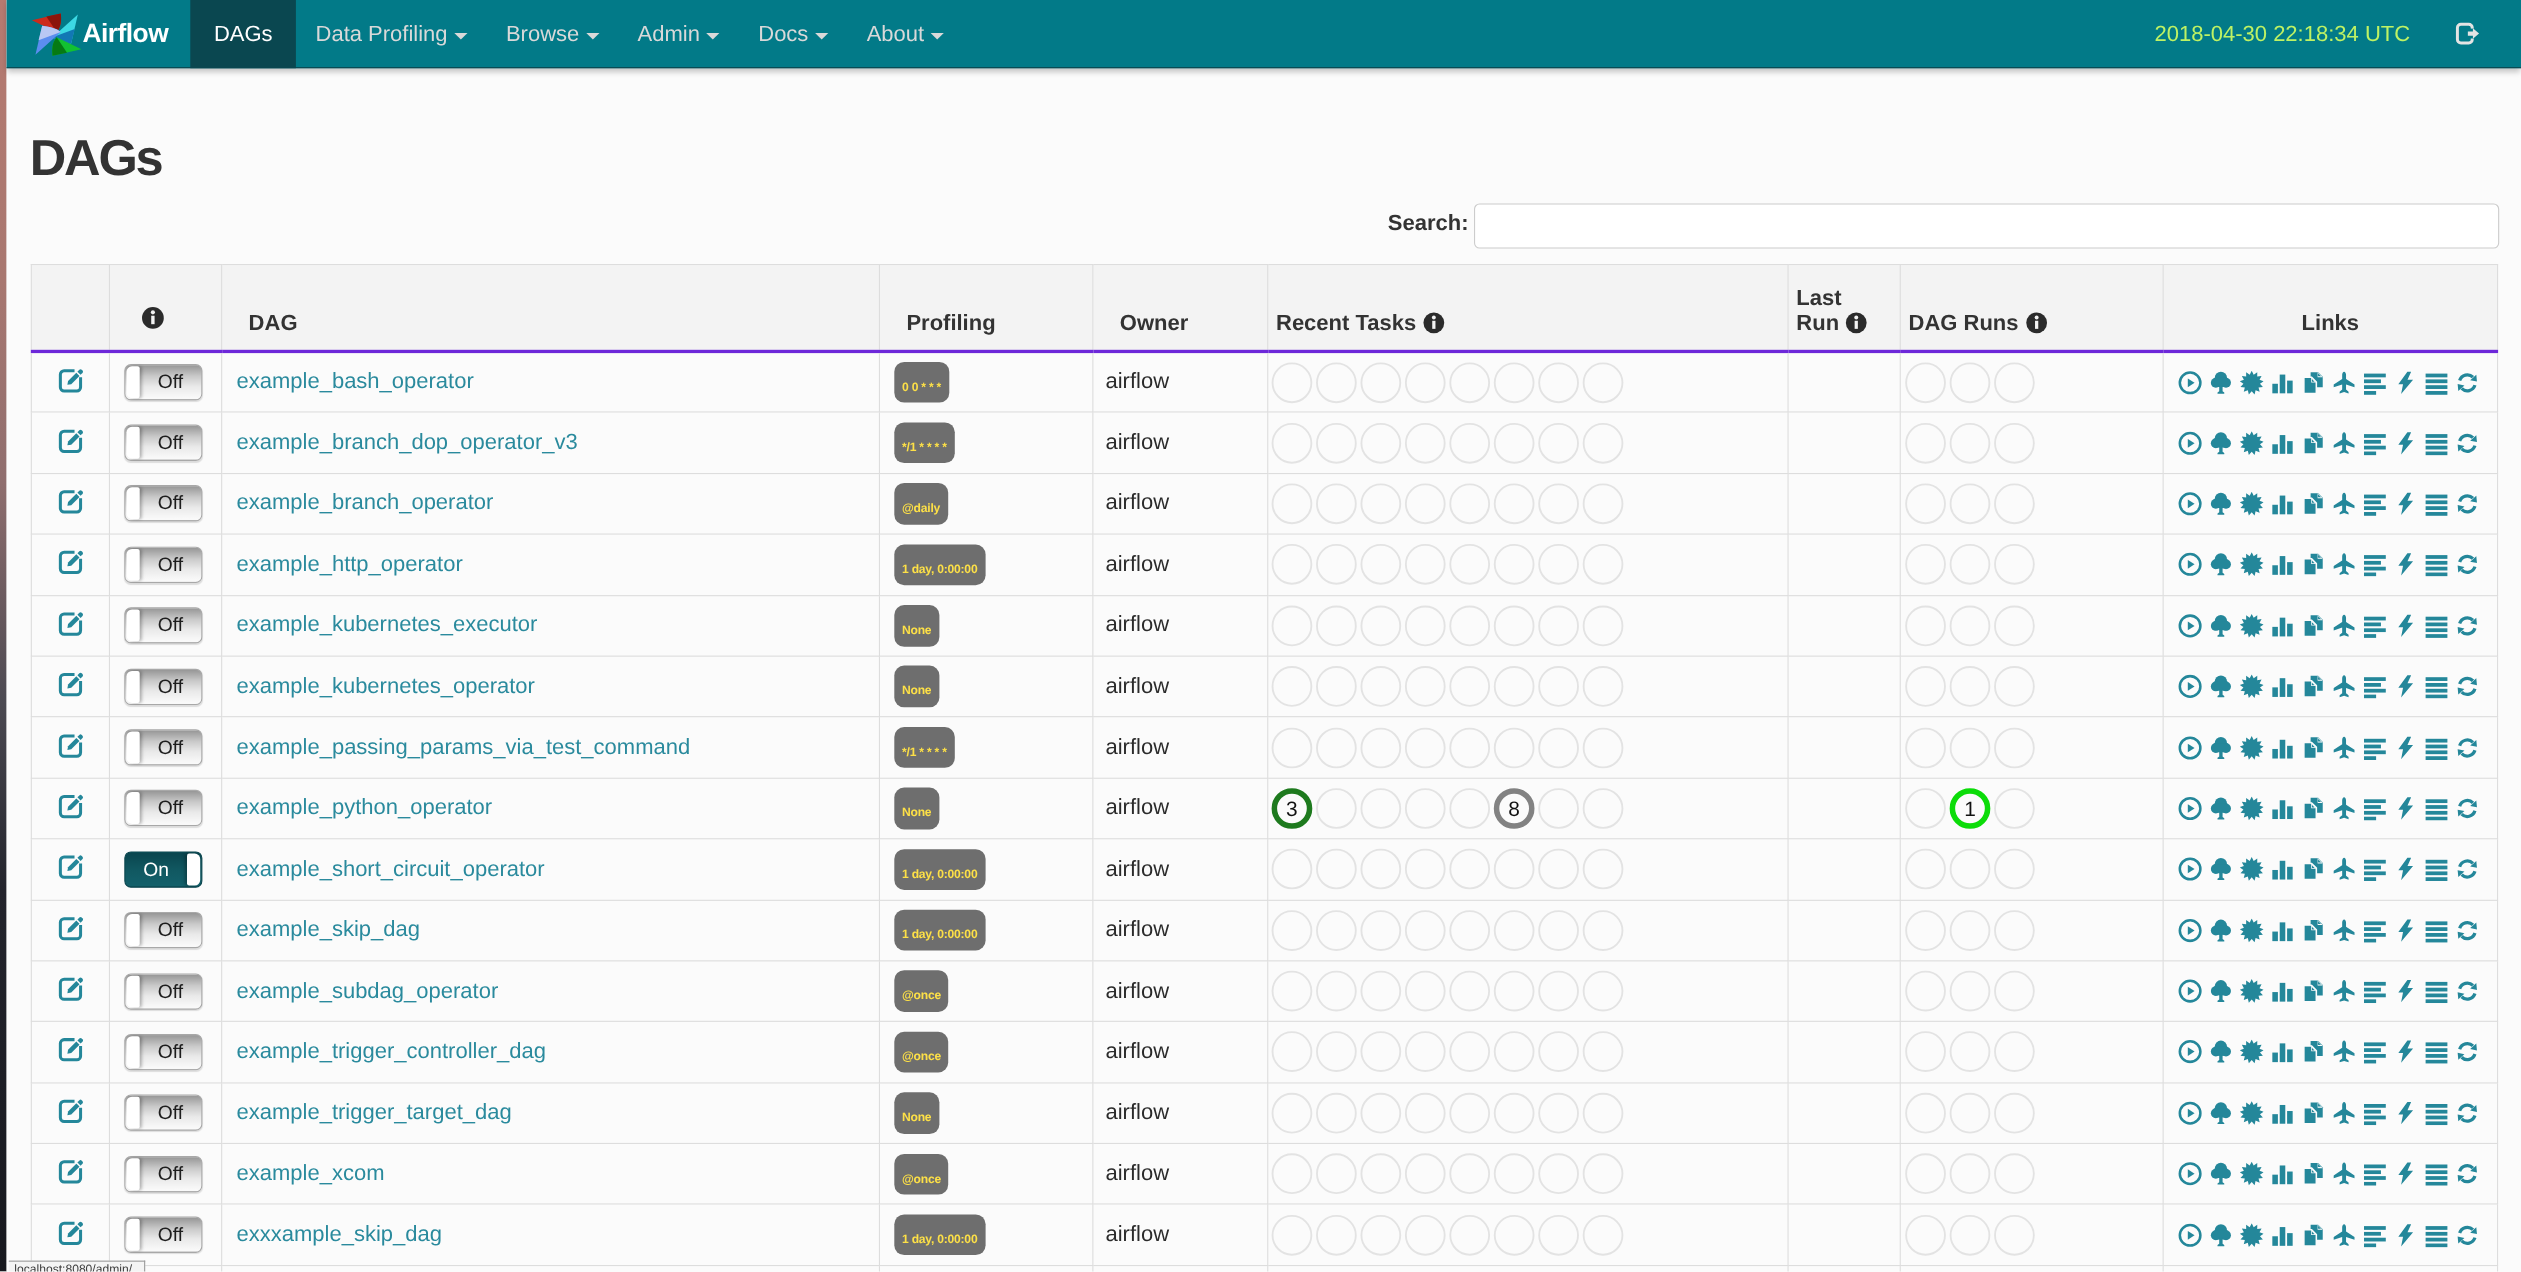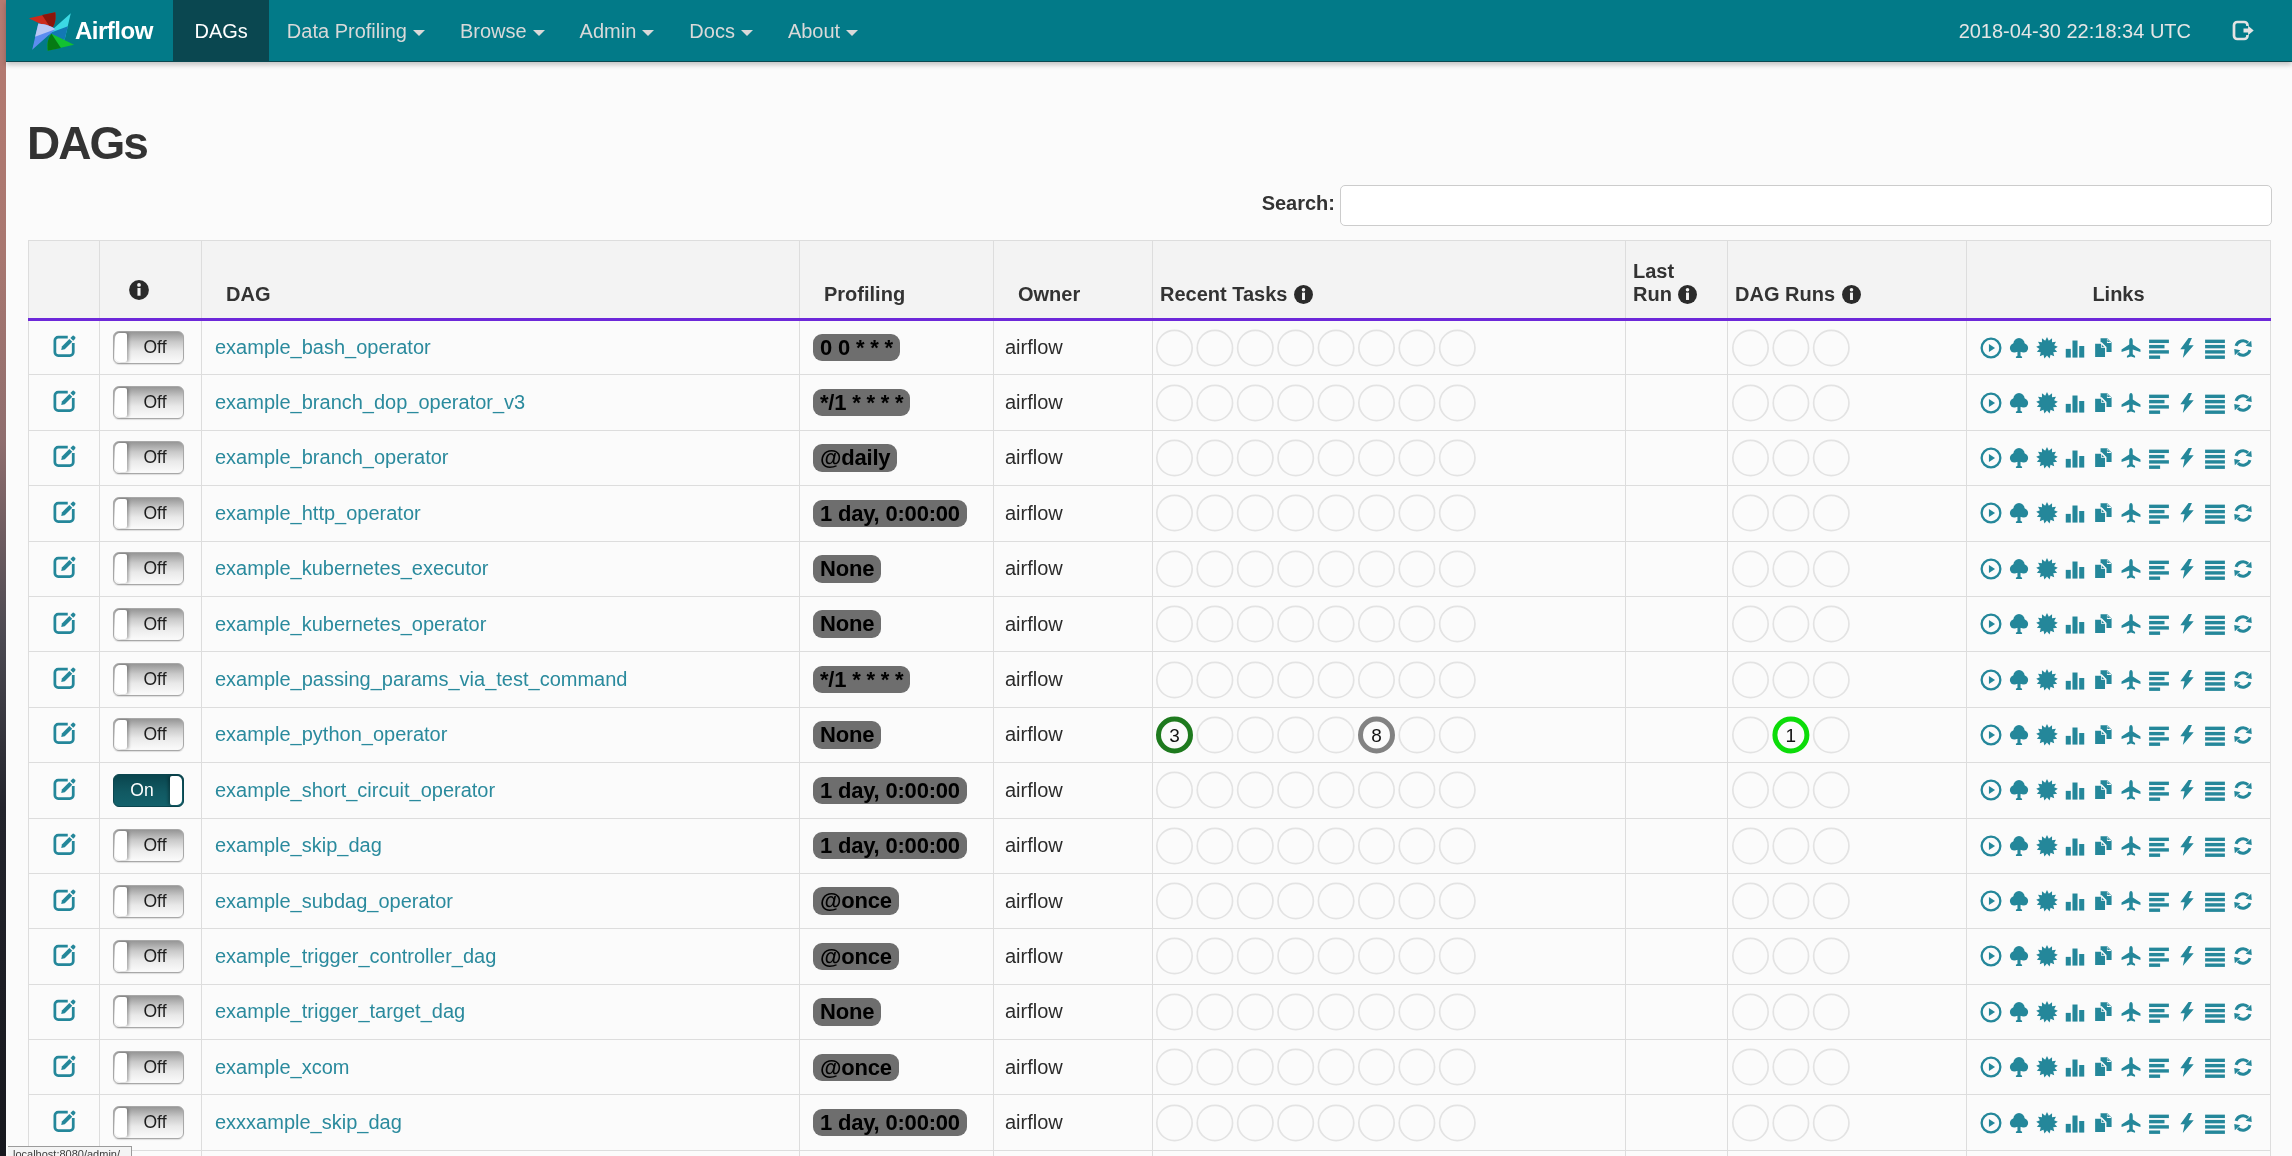--- a/index.html
+++ b/index.html
@@ -20,21 +20,21 @@
   background:#027a88; border-bottom:1px solid #0a4850;
   box-shadow:0 3px 5px rgba(0,0,0,0.22);
 }
 #brand { position:absolute; left:22px; top:7px; height:48px; display:flex; align-items:center; }
 #brand svg { width:47px; height:47px; }
 #brandtext { color:#fff; font-size:24px; font-weight:bold; margin-left:0px; letter-spacing:-0.5px; }
 ul#nav { list-style:none; margin:0; padding:0; position:absolute; left:167px; top:0; height:62px; display:flex; }
 ul#nav li { height:62px; display:flex; align-items:center; padding:0 17.5px; font-size:20px; color:#d9d9d9; }
 ul#nav li.active { background:#0a4750; color:#fff; padding:0 21.5px; }
 .caret { display:inline-block; width:0; height:0; border-left:6px solid transparent; border-right:6px solid transparent; border-top:6px solid #d9d9d9; margin-left:6px; position:relative; top:2px; }
-#clock { position:absolute; right:101px; top:0; height:62px; display:flex; align-items:center; color:#e5e5e5; font-size:20px; }
+#clock { position:absolute; right:101px; top:0; height:62px; display:flex; align-items:center; color:#bef264; font-size:20px; }
 #signout { position:absolute; right:38px; top:20px; }
 
 #h2 { position:absolute; left:21px; top:120px; font-size:46px; font-weight:bold; color:#333; letter-spacing:-2px; line-height:1; }
 
 #searchlbl { position:absolute; left:1249px; top:192px; width:80px; font-size:20px; font-weight:bold; color:#333; text-align:right; }
 #searchbox { position:absolute; left:1334px; top:185px; width:932px; height:41px; background:#fff; border:1px solid #ccc; border-radius:5px; }
 
 #tbl { position:absolute; left:22px; top:240px; width:2242px; border-collapse:collapse; table-layout:fixed; background:#fbfbfb; }
 #tbl th, #tbl td { border:1px solid #ddd; }
 #tbl thead th {
@@ -44,23 +44,23 @@
   height:79px;
 }
 #tbl thead th.sortable { padding-left:24px; }
 #tbl td { height:55.4px; vertical-align:middle; padding:0 0 0 13px; }
 #tbl td.circs { padding:0 0 0 1px; }
 #tbl td.circs2 { padding:0 0 0 2px; }
 #tbl td.c { text-align:center; padding:0; }
 a.dag { color:#2a8a9d; font-size:20px; text-decoration:none; }
 td.owner { font-size:20px; color:#2b2b2b; padding-left:11px !important; }
 .badge {
-  display:inline-block; background:#6e6e6e; color:#000000;
-  font-size:22px; font-weight:bold; line-height:17.5px;
-  padding:5px 7px 5px 7px; border-radius:9px; white-space:nowrap;
+  display:inline-block; background:#6e6e6e; color:#fde047;
+  font-size:11px; font-weight:bold; line-height:17.5px;
+  padding:15px 7px 5px 7px; border-radius:9px; white-space:nowrap;
   letter-spacing:-0.2px;
 }
 
 .tog { position:relative; width:71px; height:33px; border-radius:6px; display:inline-block; vertical-align:middle; }
 .tog.off { border:1px solid #a8a8a8; background:linear-gradient(180deg,#969696 0%,#c9c9c9 32%,#e9e9e9 62%,#f9f9f9 95%); box-shadow:0 1px 1px rgba(0,0,0,0.12); }
 .tog.off .knob { position:absolute; left:1px; top:1px; width:12px; height:29px; background:#fff; border-radius:5px 2px 2px 5px; box-shadow:2px 0 3px rgba(0,0,0,0.28); }
 .tog.off .lbl { position:absolute; left:13px; right:0; top:0; bottom:0; display:flex; align-items:center; justify-content:center; color:#1d1d1d; font-size:17.5px; }
 .tog.on { border:1px solid #0b464f; background:linear-gradient(180deg,#0a454e 0%,#115962 55%,#13616b 100%); }
 .tog.on .knob { position:absolute; right:1px; top:1px; width:12px; height:29px; background:#fff; border-radius:2px 5px 5px 2px; box-shadow:-2px 0 3px rgba(0,0,0,0.28); }
 .tog.on .lbl { position:absolute; left:0; right:13px; top:0; bottom:0; display:flex; align-items:center; justify-content:center; color:#fff; font-size:17.5px; }

